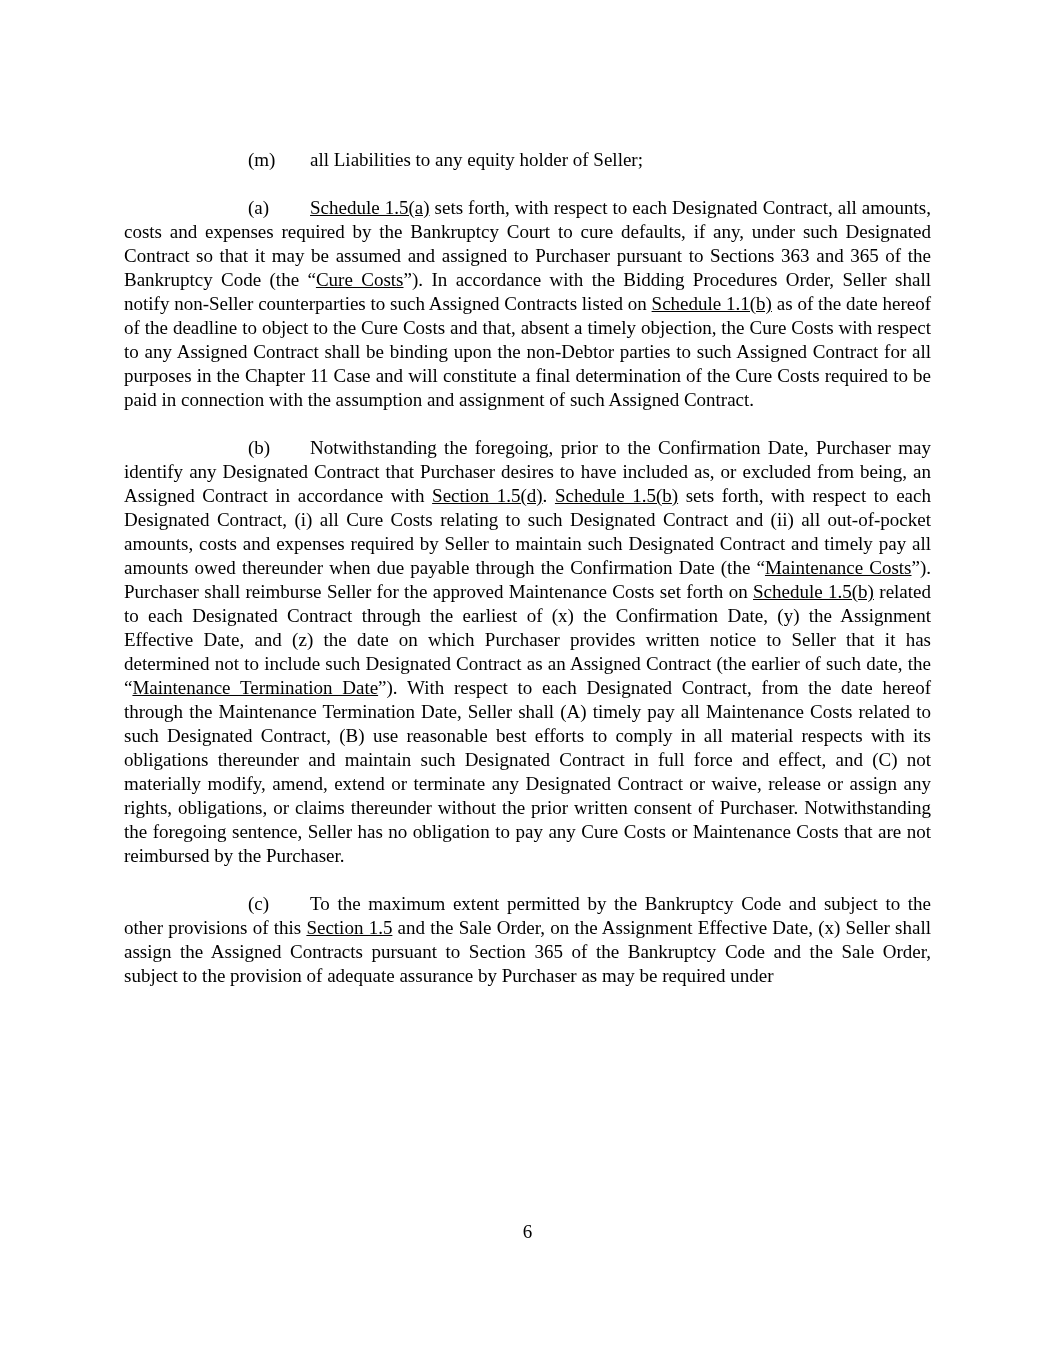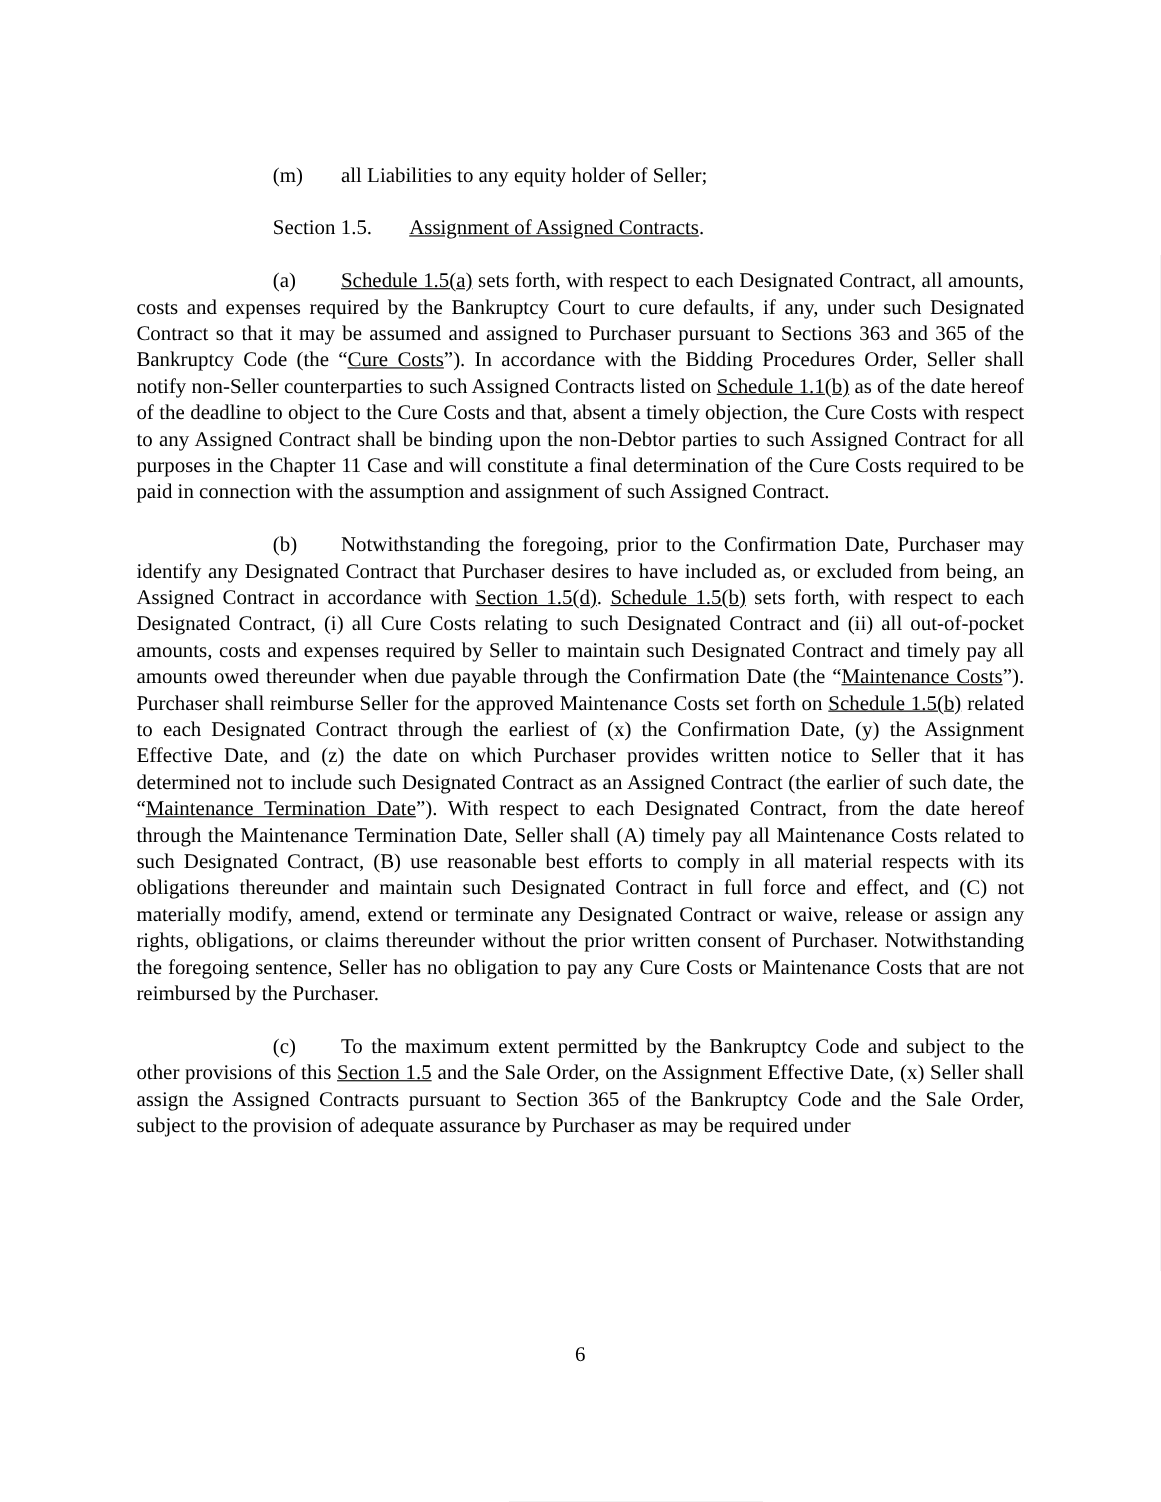--- a/index.html
+++ b/index.html
@@ -51,21 +51,20 @@
 </head>
 <body>
 
 <div class="page">
   <div class="content">
 
     <p class="para"><span class="plabel">(m)</span><span class="ptext"><span>all Liabilities to any equity holder of Seller;</span></span></p>
 
 
 
-    <p class="para"><span class="plabel wide">Section 1.5.</span><span class="ptext"><span class="u">Assignment of Assigned Contracts</span><span>.</span></span></p>
 
     <p class="para"><span class="plabel">(a)</span><span class="ptext"><span class="u">Schedule 1.5(a)</span><span> sets forth, with respect to each Designated Contract, all amounts, costs and expenses required by the Bankruptcy Court to cure defaults, if any, under such Designated Contract so that it may be assumed and assigned to Purchaser pursuant to Sections 363 and 365 of the Bankruptcy Code (the “</span><span class="u">Cure Costs</span><span>”). In accordance with the Bidding Procedures Order, Seller shall notify non-Seller counterparties to such Assigned Contracts listed on </span><span class="u">Schedule 1.1(b)</span><span> as of the date hereof of the deadline to object to the Cure Costs and that, absent a timely objection, the Cure Costs with respect to any Assigned Contract shall be binding upon the non-Debtor parties to such Assigned Contract for all purposes in the Chapter 11 Case and will constitute a final determination of the Cure Costs required to be paid in connection with the assumption and assignment of such Assigned Contract.</span></span></p>
 
     <p class="para"><span class="plabel">(b)</span><span class="ptext"><span>Notwithstanding the foregoing, prior to the Confirmation Date, Purchaser may identify any Designated Contract that Purchaser desires to have included as, or excluded from being, an Assigned Contract in accordance with </span><span class="u">Section 1.5(d)</span><span>. </span><span class="u">Schedule 1.5(b)</span><span> sets forth, with respect to each Designated Contract, (i) all Cure Costs relating to such Designated Contract and (ii) all out-of-pocket amounts, costs and expenses required by Seller to maintain such Designated Contract and timely pay all amounts owed thereunder when due payable through the Confirmation Date (the “</span><span class="u">Maintenance Costs</span><span>”). Purchaser shall reimburse Seller for the approved Maintenance Costs set forth on </span><span class="u">Schedule 1.5(b)</span><span> related to each Designated Contract through the earliest of (x) the Confirmation Date, (y) the Assignment Effective Date, and (z) the date on which Purchaser provides written notice to Seller that it has determined not to include such Designated Contract as an Assigned Contract (the earlier of such date, the “</span><span class="u">Maintenance Termination Date</span><span>”). With respect to each Designated Contract, from the date hereof through the Maintenance Termination Date, Seller shall (A) timely pay all Maintenance Costs related to such Designated Contract, (B) use reasonable best efforts to comply in all material respects with its obligations thereunder and maintain such Designated Contract in full force and effect, and (C) not materially modify, amend, extend or terminate any Designated Contract or waive, release or assign any rights, obligations, or claims thereunder without the prior written consent of Purchaser. Notwithstanding the foregoing sentence, Seller has no obligation to pay any Cure Costs or Maintenance Costs that are not reimbursed by the Purchaser.</span></span></p>
 
     <p class="para"><span class="plabel">(c)</span><span class="ptext"><span>To the maximum extent permitted by the Bankruptcy Code and subject to the other provisions of this </span><span class="u">Section 1.5</span><span> and the Sale Order, on the Assignment Effective Date, (x) Seller shall assign the Assigned Contracts pursuant to Section 365 of the Bankruptcy Code and the Sale Order, subject to the provision of adequate assurance by Purchaser as may be required under</span></span></p>
 
   </div>
 
   <div class="page-number">6</div>

